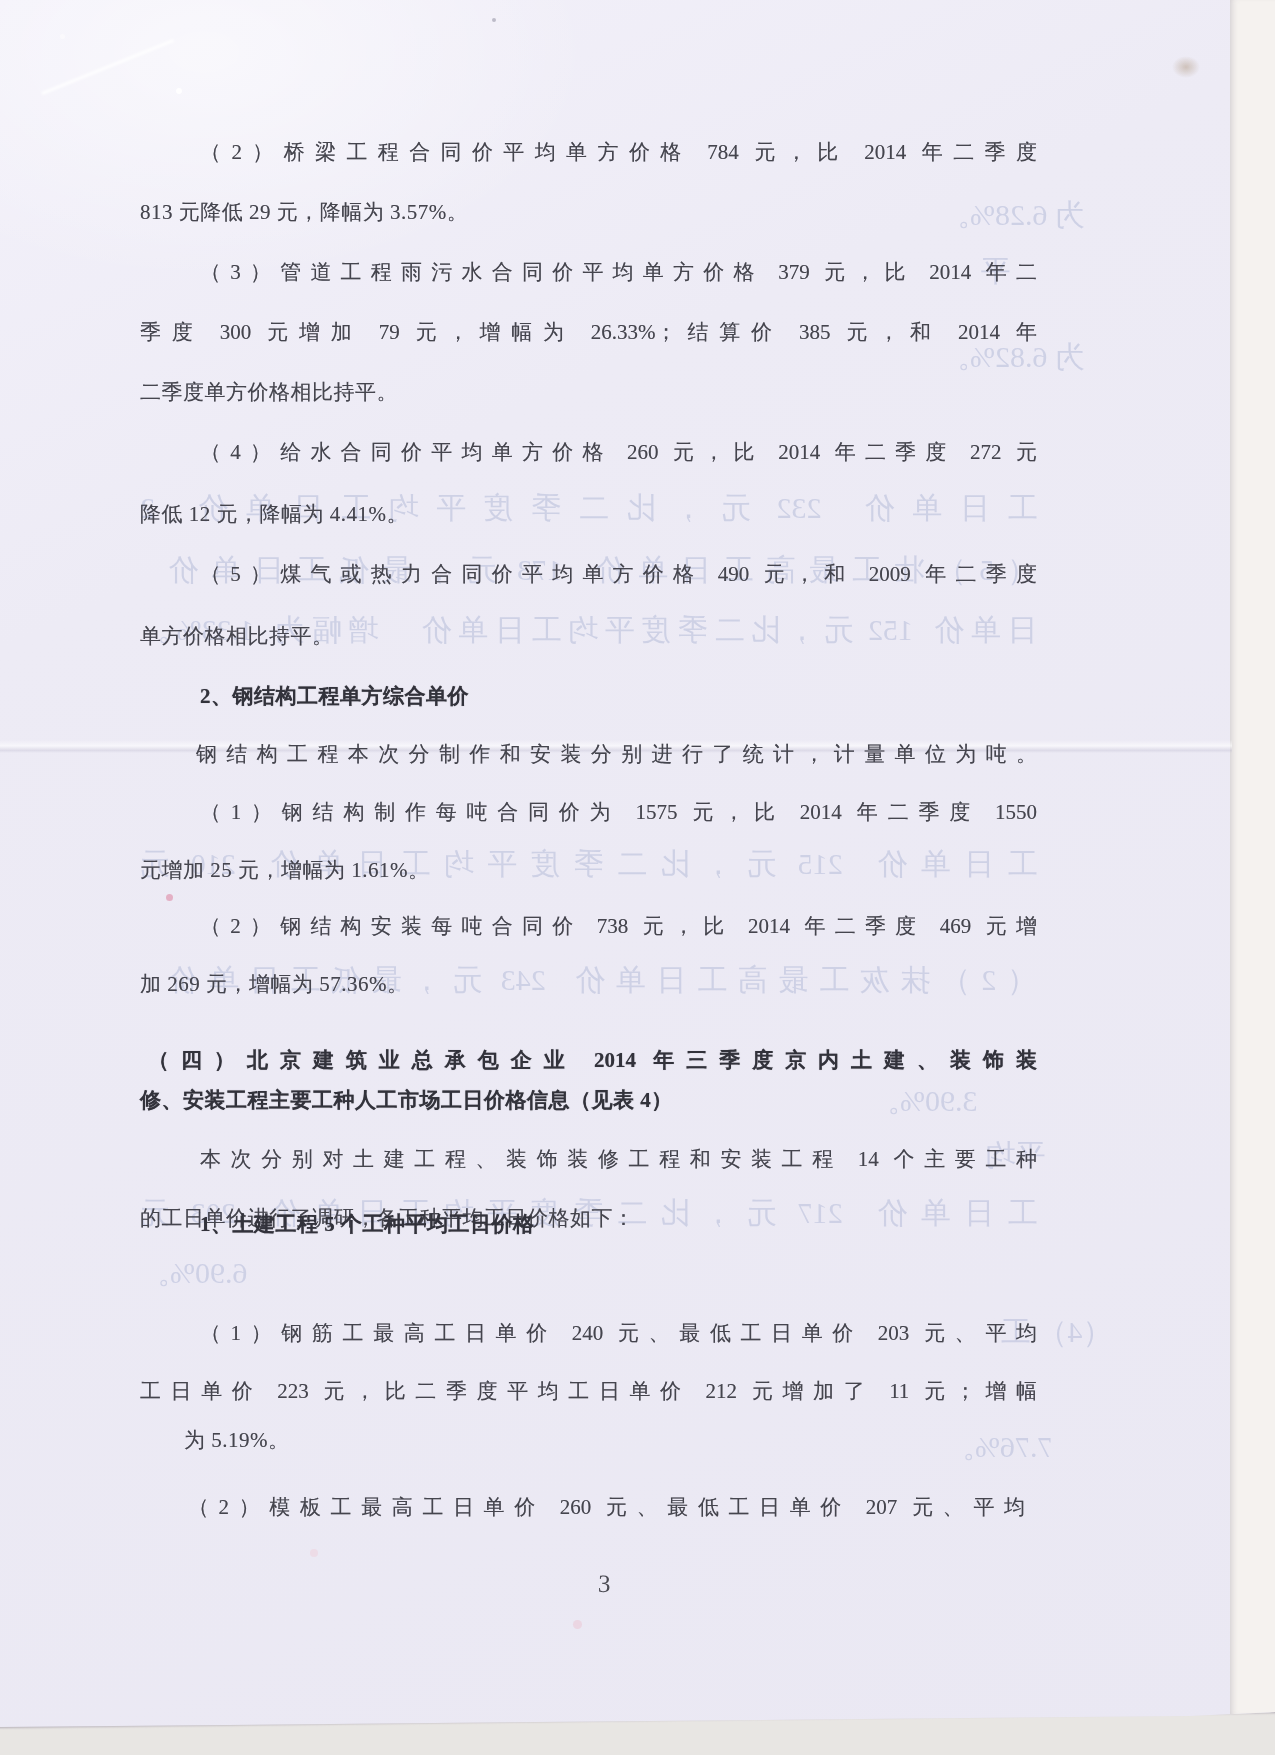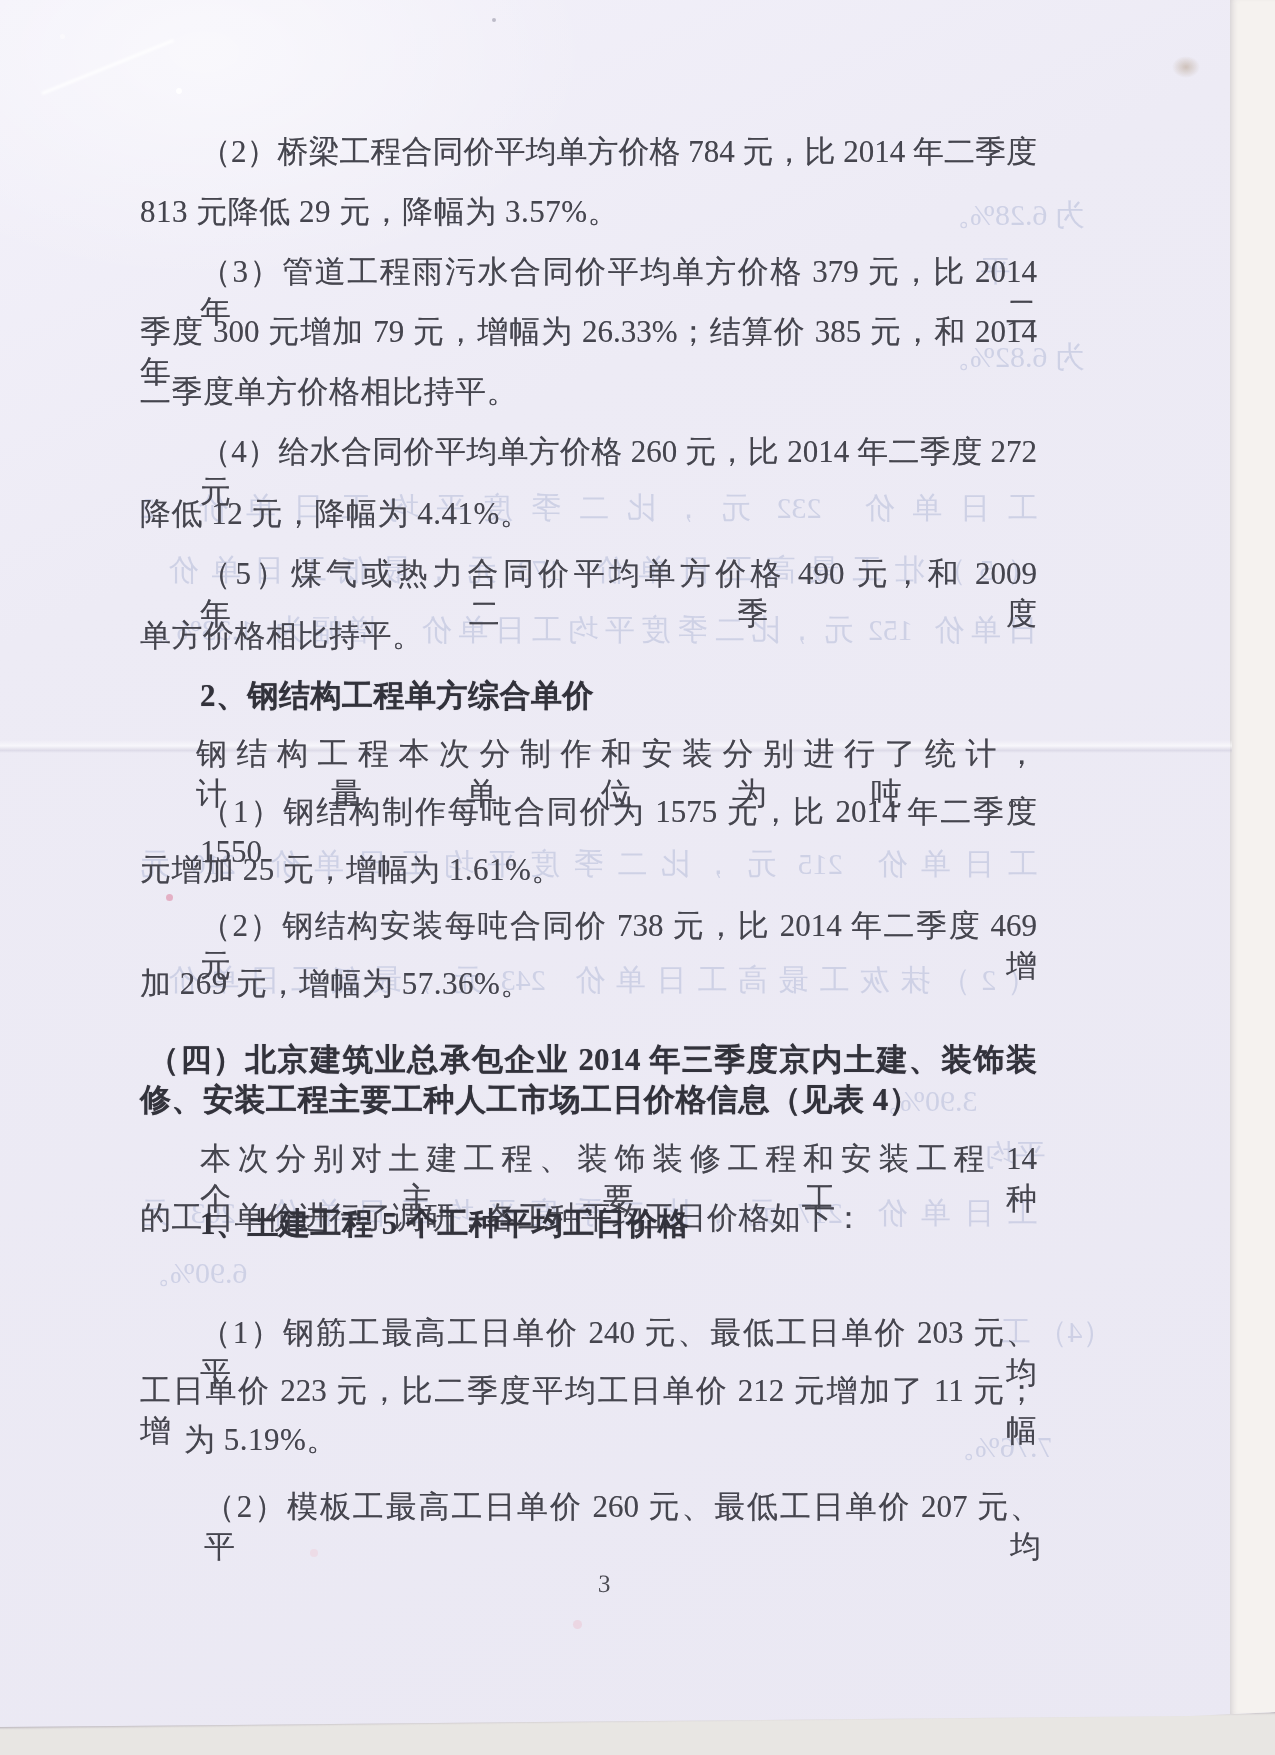--- a/index.html
+++ b/index.html
@@ -43,21 +43,21 @@
     background:rgba(255,255,255,.85);filter:blur(1.1px);
     transform:rotate(-22deg);transform-origin:left center;
   }
   .stain{
     position:absolute;left:1172px;top:56px;width:28px;height:22px;border-radius:50%;
     background:radial-gradient(ellipse at center,rgba(169,143,115,.45),rgba(169,143,115,0) 70%);
     filter:blur(.5px);
   }
   .dot{position:absolute;border-radius:50%;}
   .line{
-    position:absolute;font-size:31px;line-height:40px;color:var(--ink);
+    position:absolute;font-size:21px;line-height:40px;color:var(--ink);
     letter-spacing:.5px;white-space:nowrap;
     text-shadow:0 0 .5px rgba(69,69,78,.45);
   }
   .line.just{
     white-space:normal;text-align:justify;text-align-last:justify;
     word-break:keep-all;letter-spacing:0;
   }
   .line.bold{font-weight:bold;color:var(--ink-bold);text-shadow:0 0 .7px rgba(50,50,59,.6);text-align:right;}
   .bleed{
     position:absolute;font-size:30px;line-height:38px;color:var(--bleed);
@@ -114,21 +114,21 @@
       <div class="line just" style="left: 200px; top: 906px; width: 837px;">（2）钢结构安装每吨合同价 738 元，比 2014 年二季度 469 元增</div>
       <div class="line" style="left: 140px; top: 964px;">加 269 元，增幅为 57.36%。</div>
       <div class="line bold just" style="left: 148px; top: 1020px; width: 889px; margin-top: 20px;">（四）北京建筑业总承包企业 2014 年三季度京内土建、装饰装</div>
       <div class="line bold" style="left: 140px; top: 1080px;">修、安装工程主要工种人工市场工日价格信息（见表 4）</div>
       <div class="line just" style="left: 200px; top: 1139px; width: 837px;">本次分别对土建工程、装饰装修工程和安装工程 14 个主要工种</div>
       <div class="line" style="left: 140px; top: 1198px;">的工日单价进行了调研，各工种平均工日价格如下：</div>
       <div class="line bold" style="left: 200px; top: 1204px;">1、土建工程 5 个工种平均工日价格</div>
       <div class="line just" style="left: 200px; top: 1313px; width: 837px;">（1）钢筋工最高工日单价 240 元、最低工日单价 203 元、平均</div>
       <div class="line just" style="left: 140px; top: 1371px; width: 897px;">工日单价 223 元，比二季度平均工日单价 212 元增加了 11 元；增幅</div>
       <div class="line" style="left: 140px; top: 1420px; margin-left: 44px;">为 5.19%。</div>
-      <div class="line just" style="left: 204px; top: 1487px; width: 837px;">（2）模板工最高工日单价 260 元、最低工日单价 207 元、平均</div>
+      <div class="line just" style="left: 188px; top: 1487px; width: 837px;">（2）模板工最高工日单价 260 元、最低工日单价 207 元、平均</div>
     </div>
   <div id="dot-host">
       <div class="dot" style="left: 166px; top: 894px; width: 7px; height: 7px; background: rgb(224, 156, 180); opacity: 0.75;"></div>
       <div class="dot" style="left: 573px; top: 1620px; width: 9px; height: 9px; background: rgb(236, 195, 210); opacity: 0.5;"></div>
       <div class="dot" style="left: 310px; top: 1549px; width: 8px; height: 8px; background: rgb(240, 205, 216); opacity: 0.45;"></div>
       <div class="dot" style="left: 492px; top: 18px; width: 4px; height: 4px; background: rgb(154, 152, 168); opacity: 0.6;"></div>
       <div class="dot" style="left: 176px; top: 88px; width: 6px; height: 6px; background: rgb(255, 255, 255); opacity: 0.9;"></div>
       <div class="dot" style="left: 60px; top: 34px; width: 5px; height: 5px; background: rgb(251, 250, 253); opacity: 0.8;"></div>
     </div>
 

